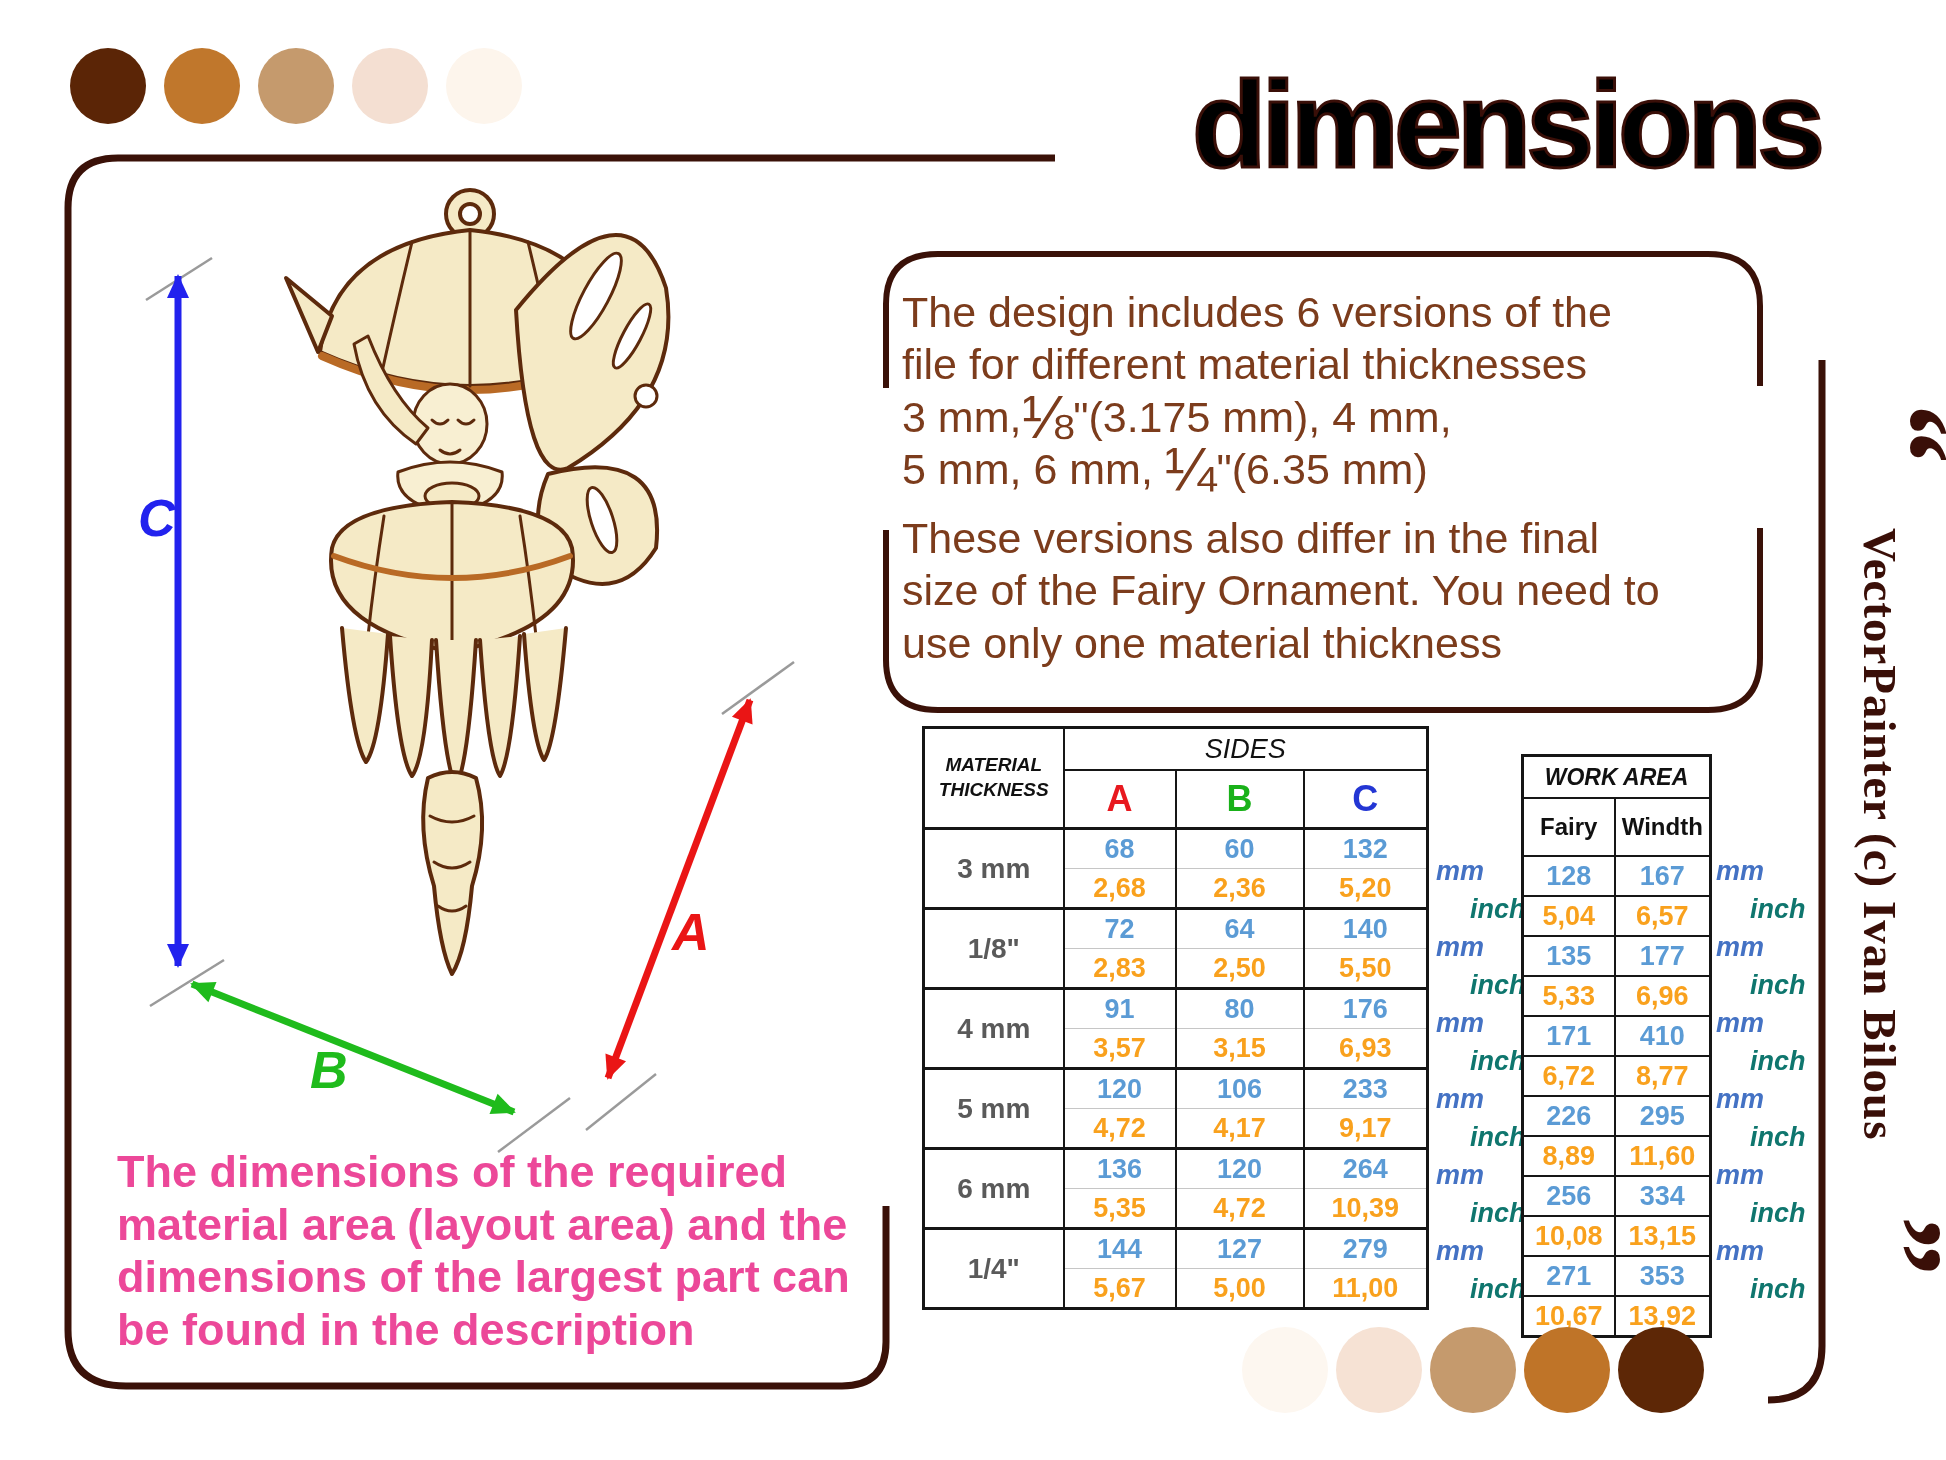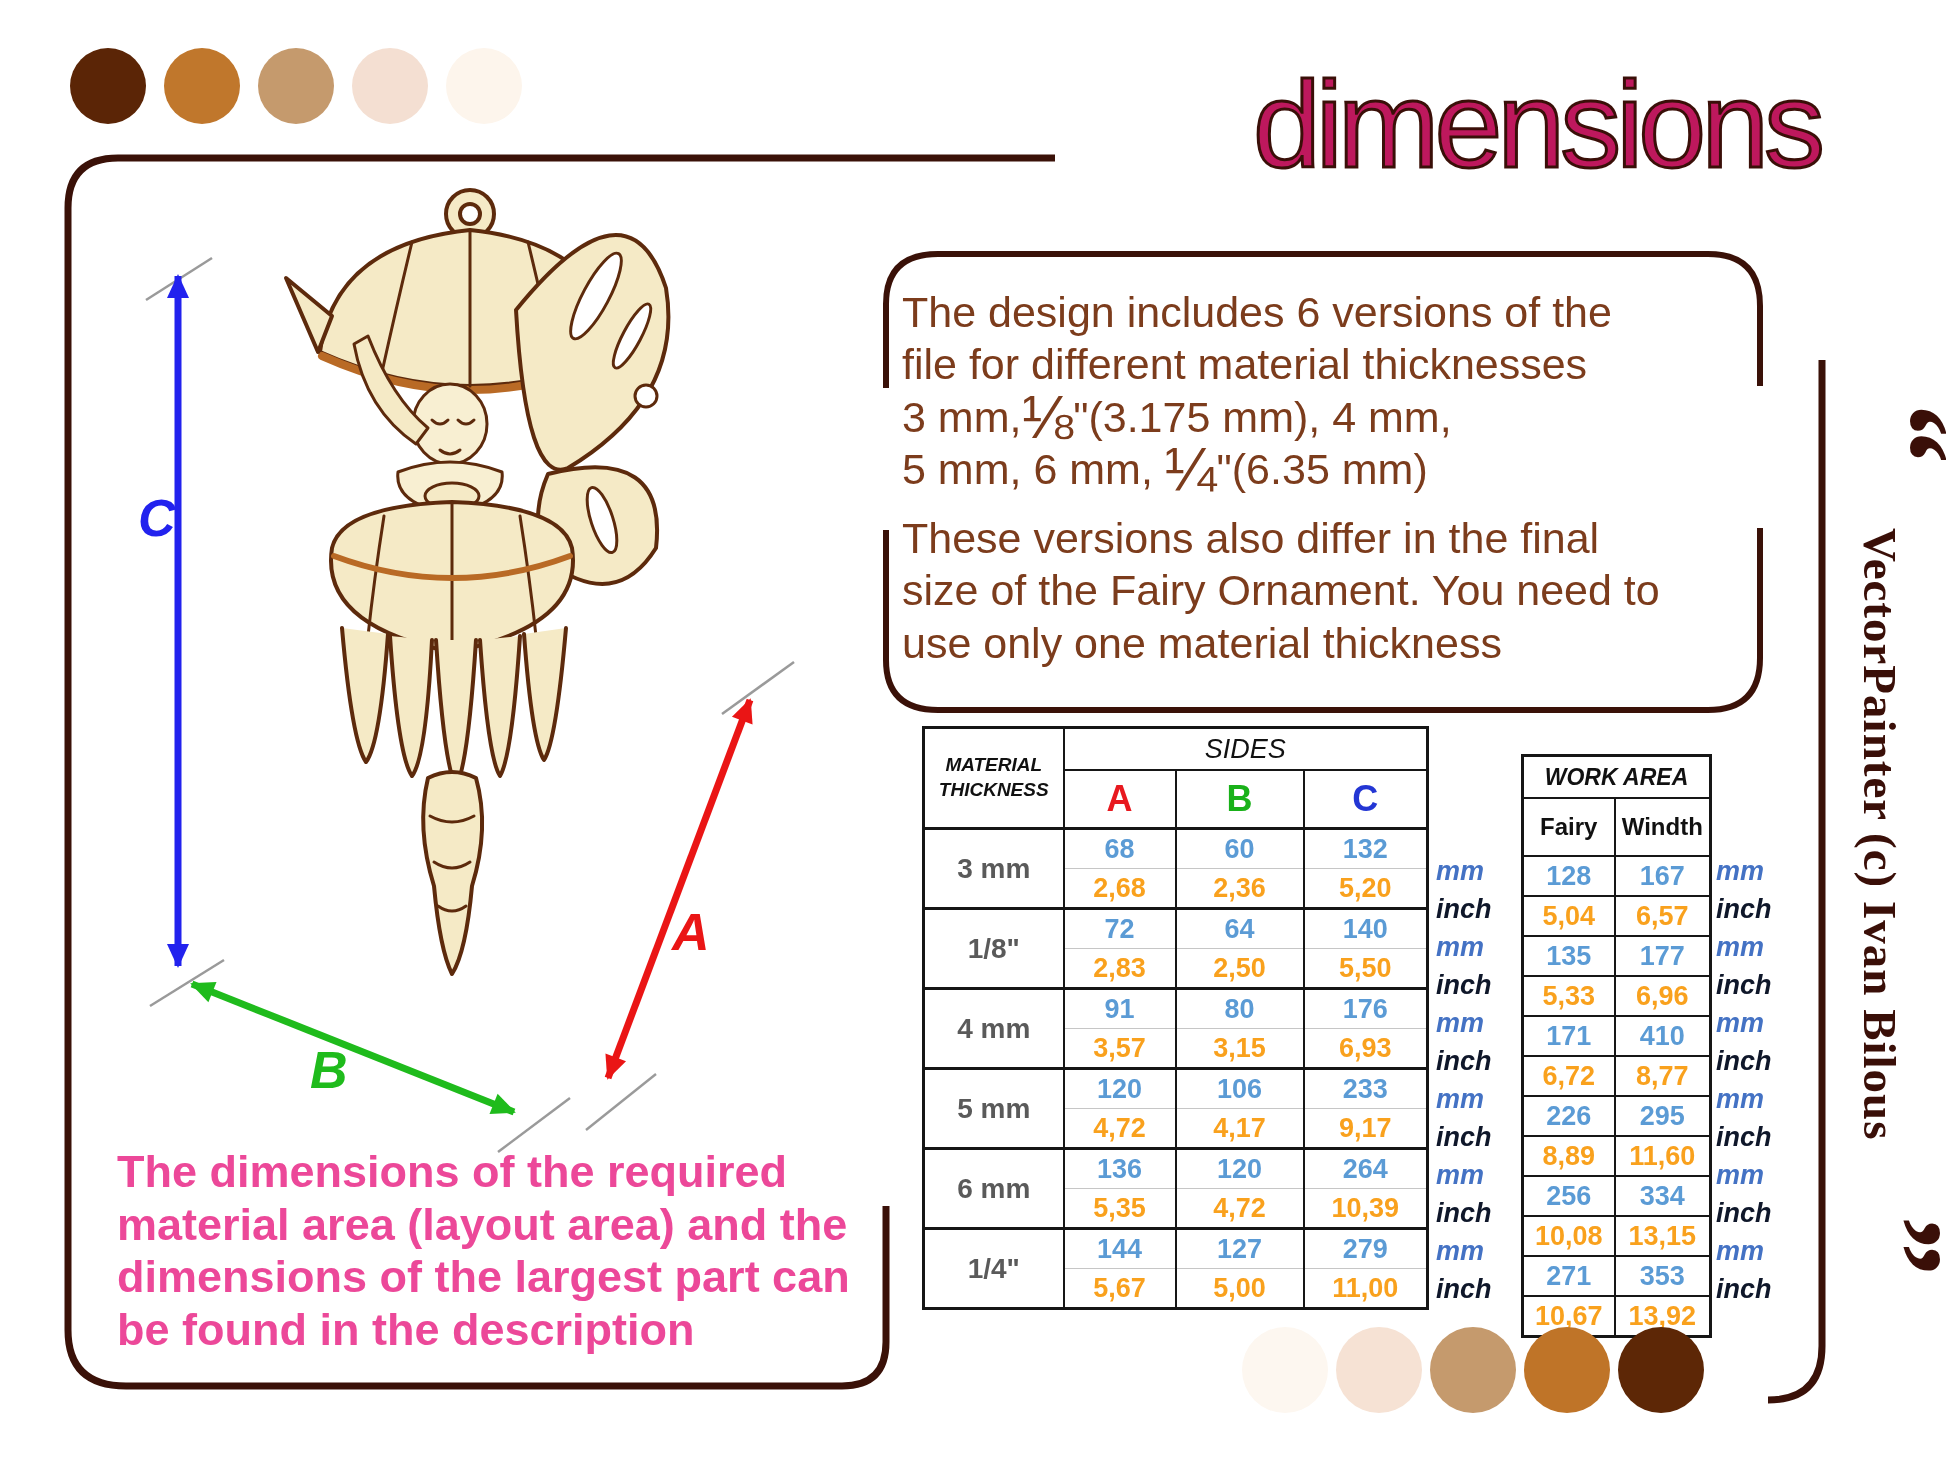--- a/index.html
+++ b/index.html
@@ -9,22 +9,22 @@
   }
   
   .palette{position:absolute; display:flex;}
   #palette-top{left:70px; top:48px; gap:18px;}
   #palette-top .swatch{width:76px; height:76px; border-radius:50%;}
   #palette-bottom{left:1242px; top:1327px; gap:8px;}
   #palette-bottom .swatch{width:86px; height:86px; border-radius:50%;}
   
   #page-title{
     position:absolute; top:64px; right:126px;
-    font-size:122px; font-weight:normal; letter-spacing:-5px; line-height:1;
-    color:#be185d; -webkit-text-stroke:3px #3a0f08;
+    font-size:122px; font-weight:bold; letter-spacing:-5px; line-height:1;
+    color:#000000; -webkit-text-stroke:3px #3a0f08;
   }
   
   #overlay{position:absolute; left:0; top:0; pointer-events:none;}
   
   #info-box{
     position:absolute; left:902px; top:286px; width:846px;
     text-align:left; color:#7c3c1c; font-weight:normal;
     font-size:43px; line-height:1.22;
   }
   #info-box .frac{font-size:62px; line-height:0; vertical-align:-6px;}
@@ -55,21 +55,21 @@
   #work-table .wa-col{height:56px; font-weight:bold; font-size:24px; color:#111;}
   #work-table tbody td{height:38px; font-weight:bold; font-size:27px;}
   #work-table td.mm{color:#5b9bd5;}
   #work-table td.inch{color:#f9a11d;}
   
   .units-col{position:absolute; top:853px; width:80px;}
   #sides-units{left:1436px;}
   #work-units{left:1716px;}
   .units-col div{height:38px; line-height:36px; font-weight:bold; font-style:italic; font-size:27px;}
   .units-col .u-mm{color:#4472c4;}
-  .units-col .u-inch{color:#0f172a;}
+  .units-col .u-inch{color:#0f766e;margin-left:34px;}
   
   #bottom-note{
     position:absolute; left:117px; top:1146px; width:830px;
     color:#ec4899; font-weight:bold; font-size:45px; line-height:1.17;
   }
   
   .wm{position:absolute; color:#3a0f08; writing-mode:vertical-rl; text-orientation:mixed;
       font-family:"Liberation Serif","DejaVu Serif",serif; font-weight:bold; line-height:1;}
   #wm-open{left:1846px; top:404px; font-size:120px;}
   #wm-text{left:1856px; top:528px; font-size:47px; letter-spacing:1px;}

